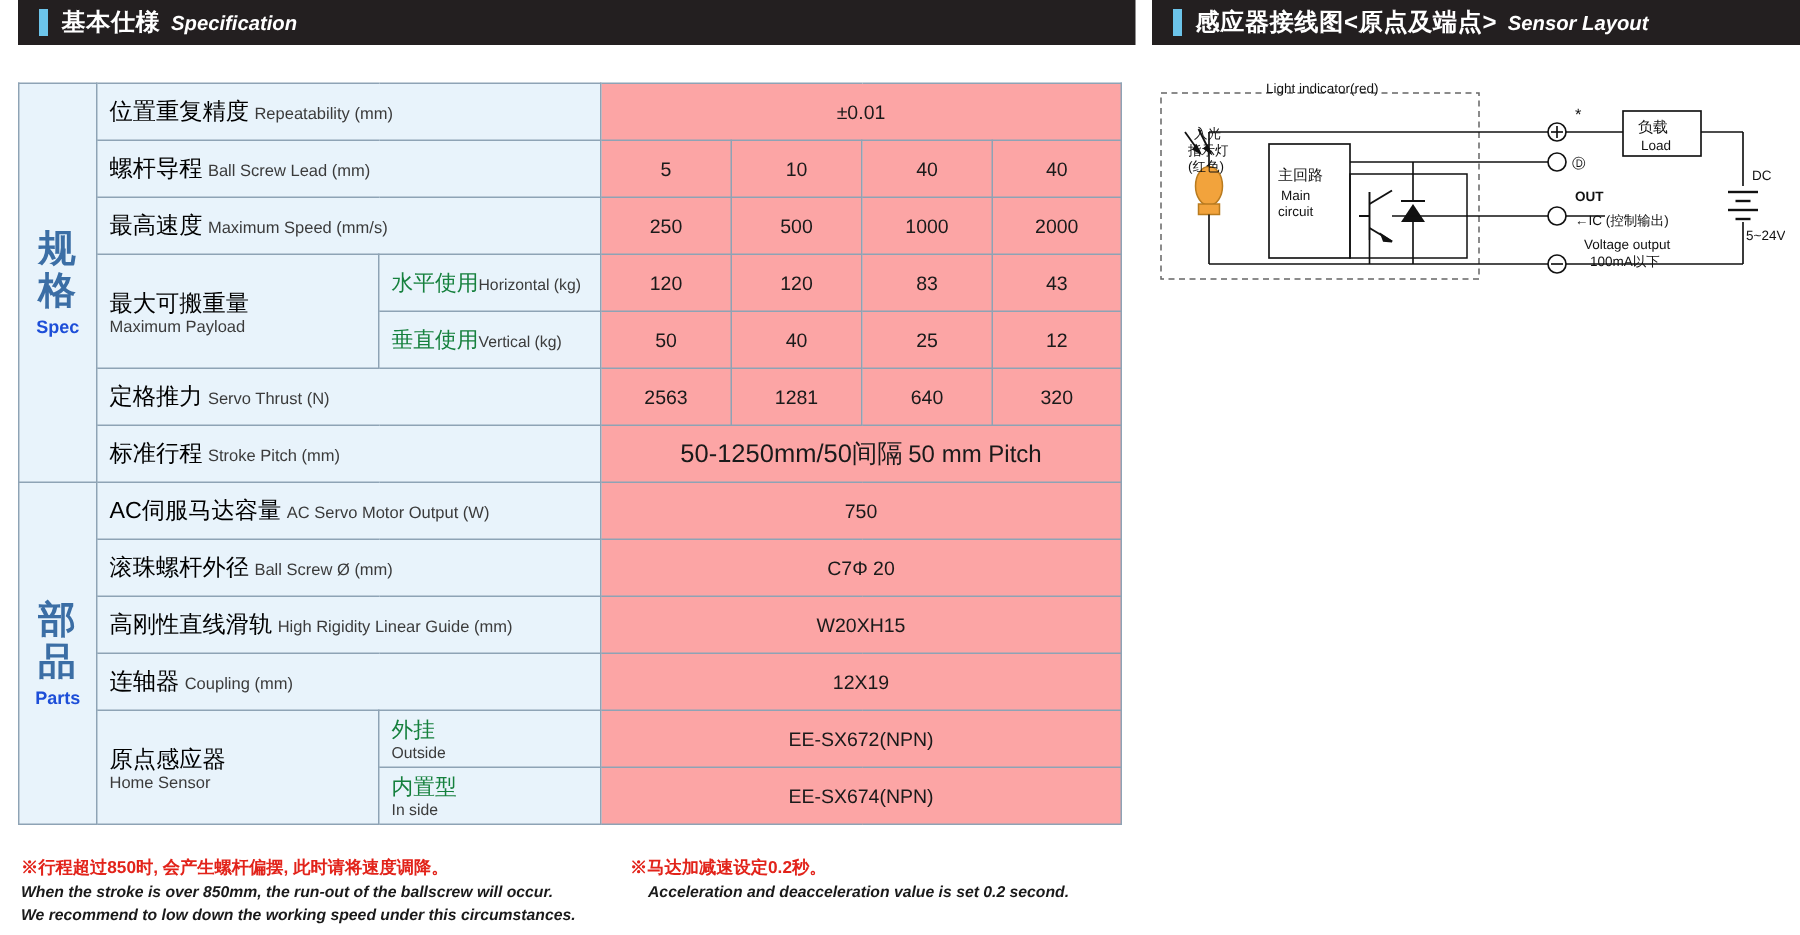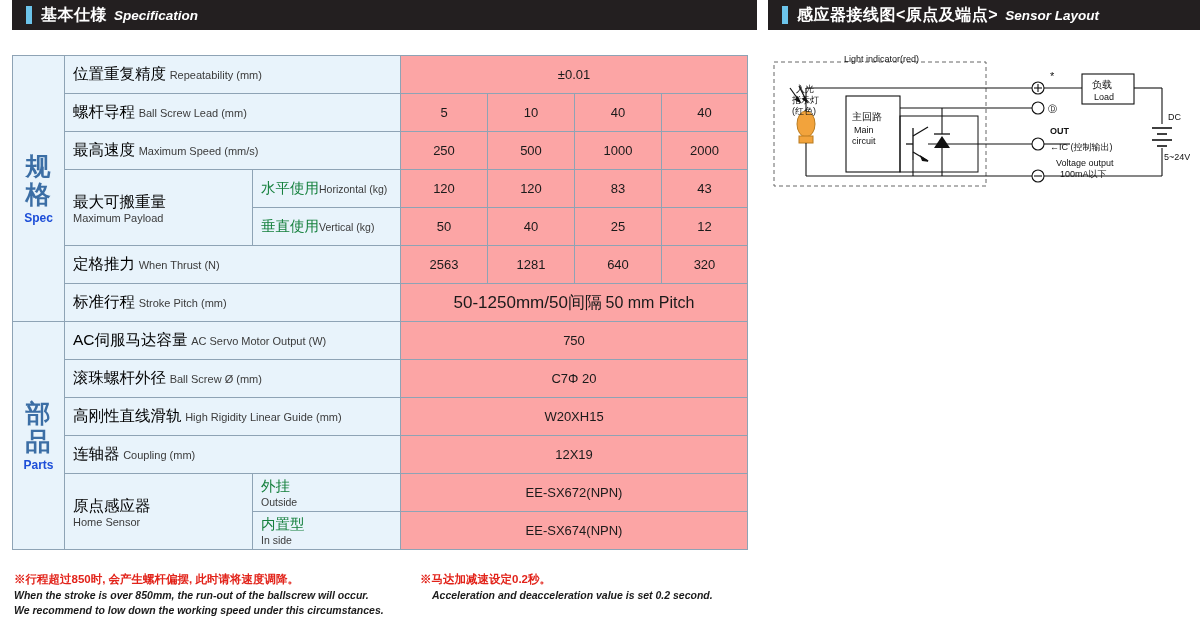--- a/index.html
+++ b/index.html
@@ -157,21 +157,21 @@
         </td>
         <td class="val">50</td>
         <td class="val">40</td>
         <td class="val">25</td>
         <td class="val">12</td>
       </tr>
 
       <tr>
         <td class="lbl" colspan="2">
           <span class="cn-l">定格推力</span>
-          <span class="en-l">When Thrust (N)</span>
+          <span class="en-l">Servo Thrust (N)</span>
         </td>
         <td class="val">2563</td>
         <td class="val">1281</td>
         <td class="val">640</td>
         <td class="val">320</td>
       </tr>
 
       <tr>
         <td class="lbl" colspan="2">
           <span class="cn-l">标准行程</span>

